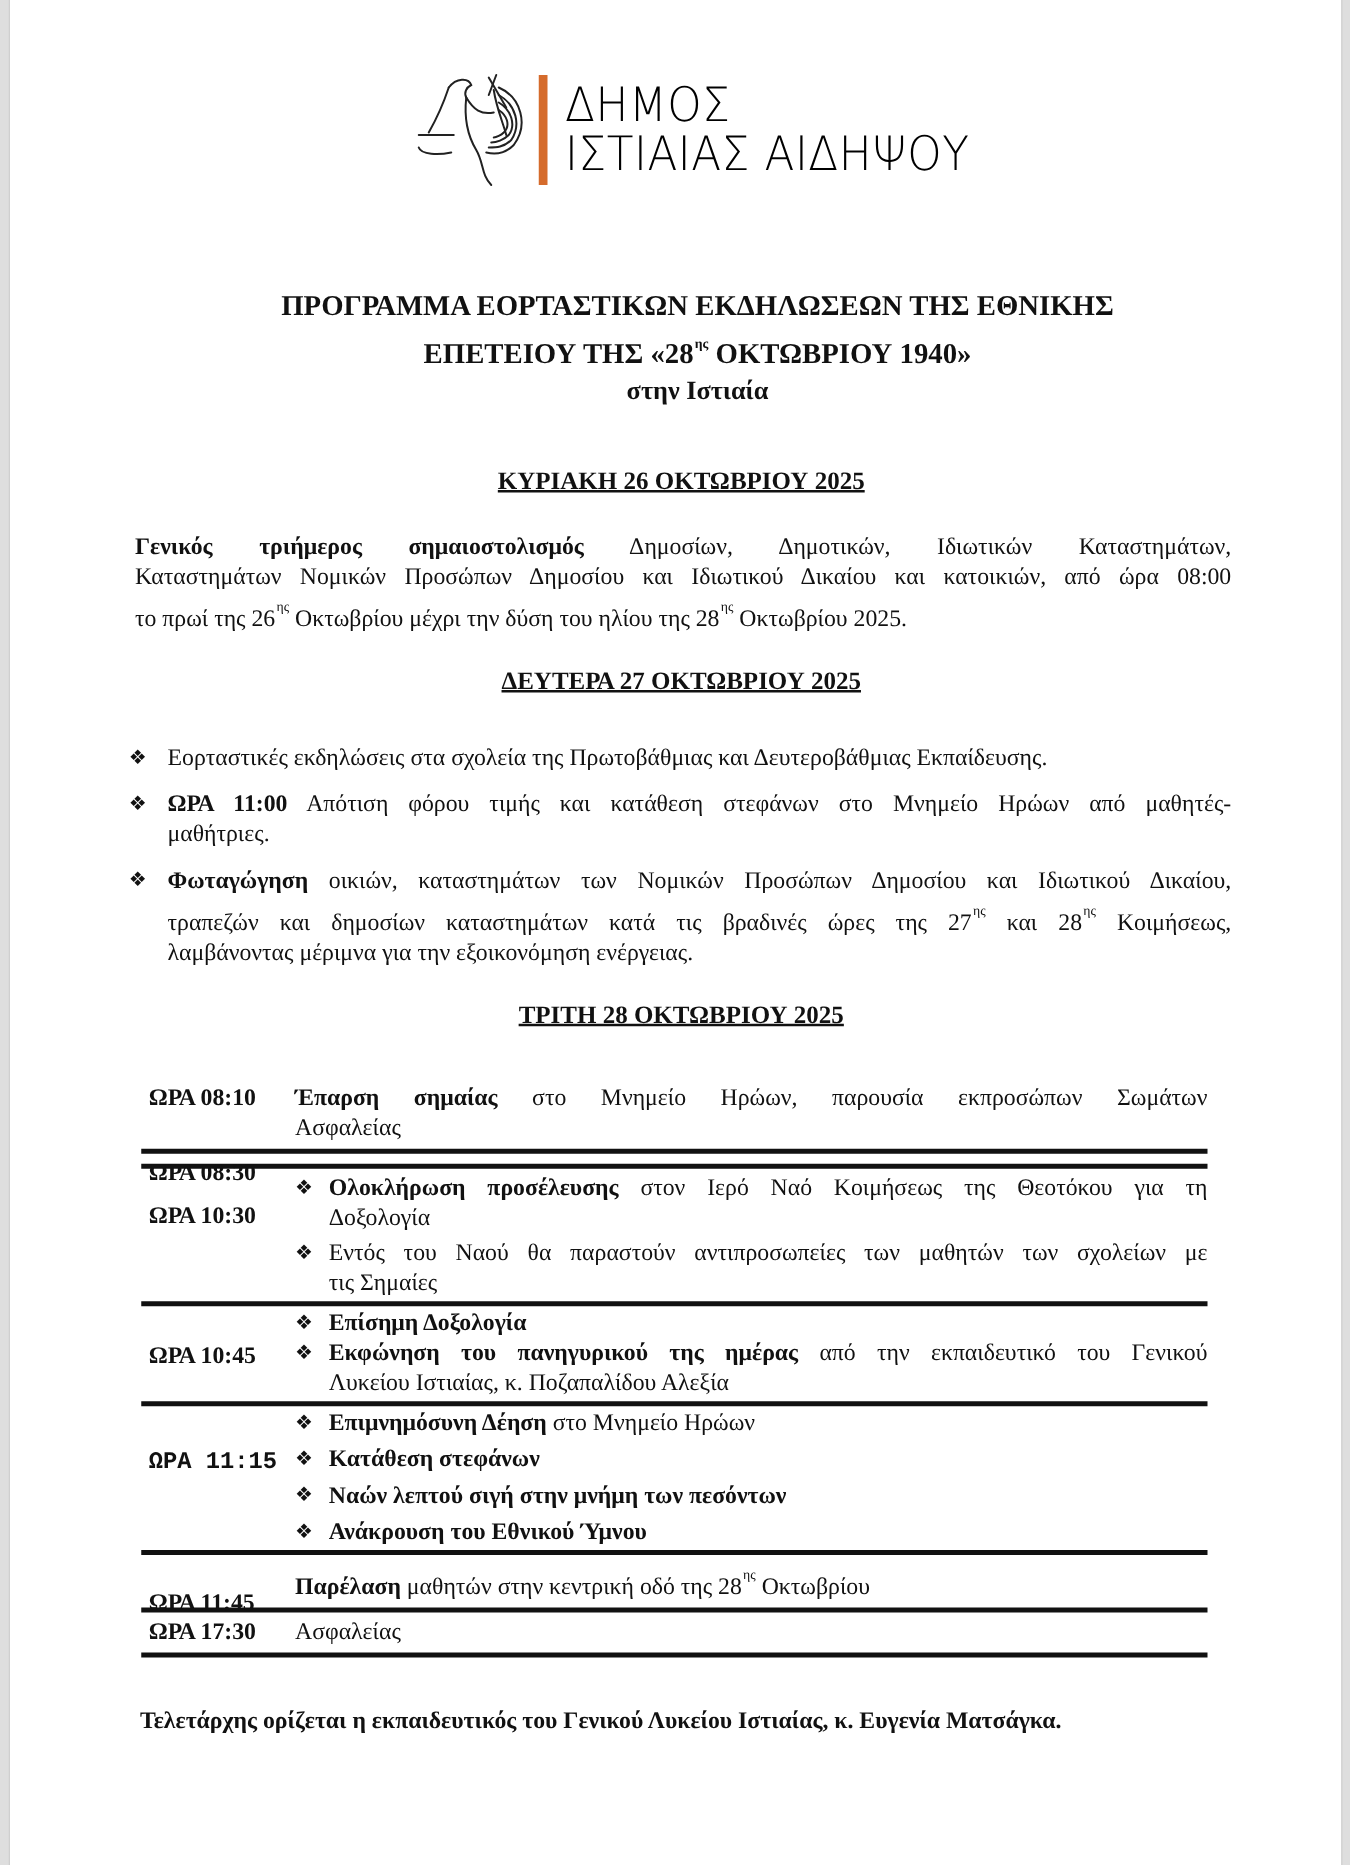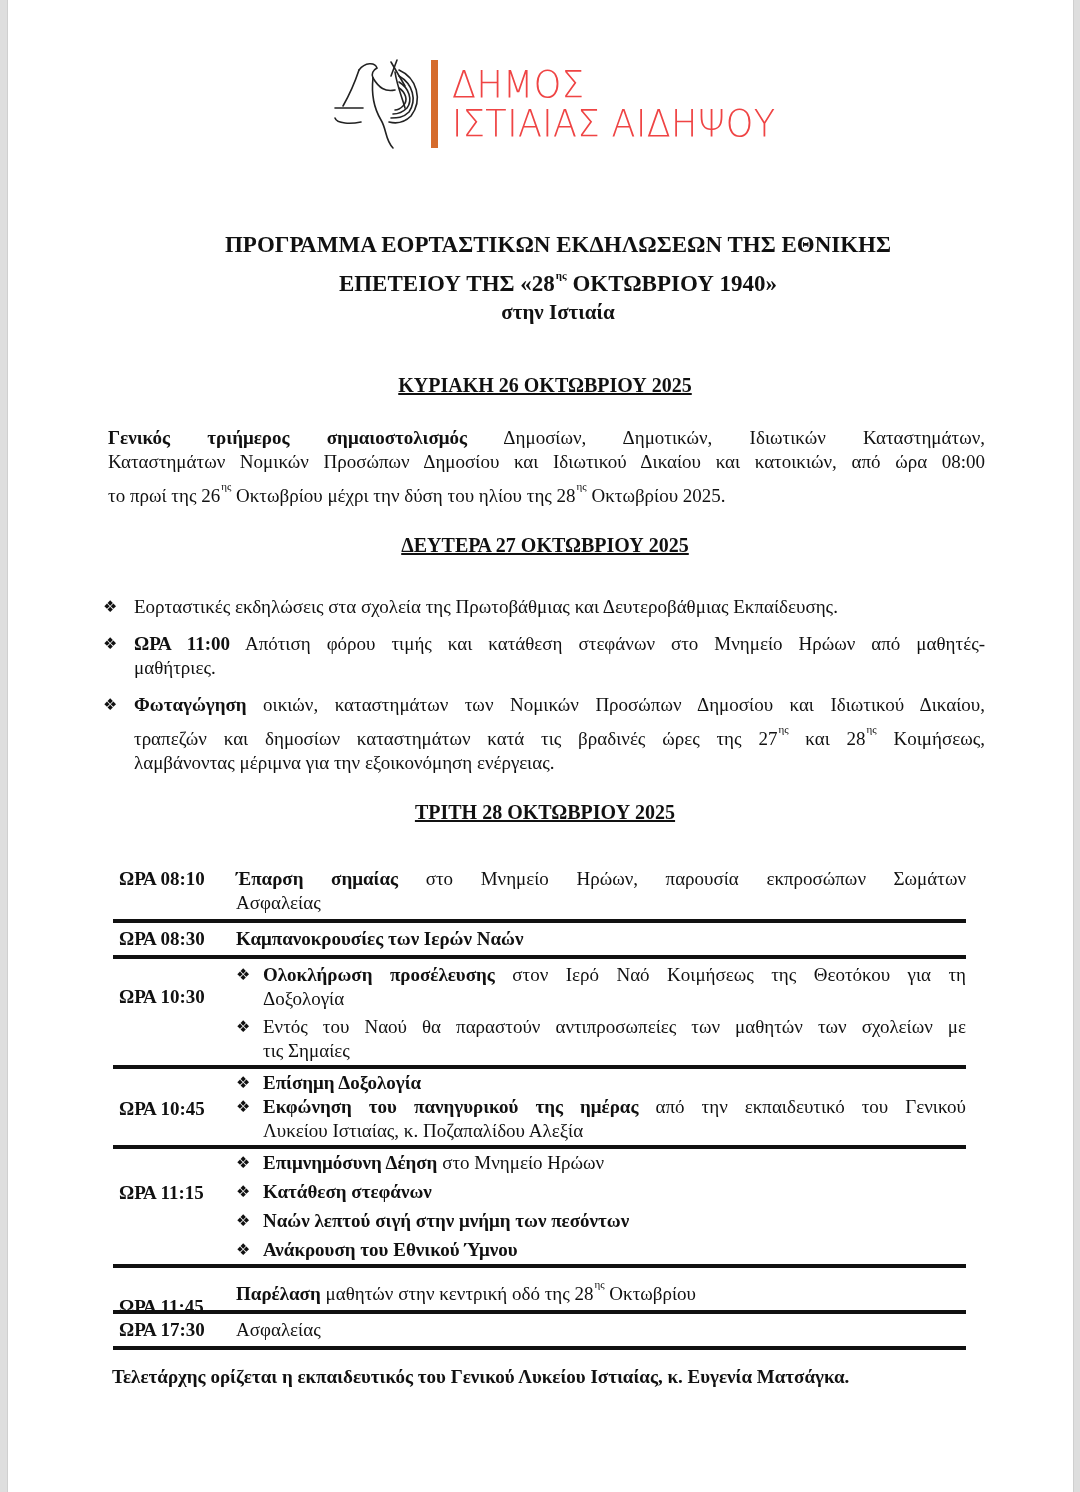--- a/index.html
+++ b/index.html
@@ -4,21 +4,21 @@
 <style>
   html, body { margin: 0; padding: 0; background: #ffffff; }
   body { width: 1080px; height: 1492px; position: relative; overflow: hidden;
          font-family: "Liberation Serif", serif; color: #111; }
   .edge-l { position: absolute; left: 0; top: 0; width: 7px; height: 1492px; background: #dedede; border-right: 1px solid #cfcfcf; }
   .edge-r { position: absolute; right: 0; top: 0; width: 6px; height: 1492px; background: #dedede; border-left: 1px solid #cfcfcf; }
 
   .logo { position: absolute; left: 333px; top: 56px; height: 96px; display: flex; align-items: center; }
   .logo svg.mark { width: 92px; height: 96px; }
   .logo .bar { width: 7px; height: 88px; background: #d56b2c; margin-left: 6px; margin-right: 14px; }
-  .logo .lt { font-family: "DejaVu Sans", sans-serif; font-weight: 300; color: #ef4444; line-height: 1.02; }
+  .logo .lt { font-family: "DejaVu Sans", sans-serif; font-weight: 300; color: #000000; line-height: 1.02; }
   .logo .lt div { font-size: 38px; letter-spacing: 0.5px; transform: scaleX(0.92); transform-origin: left; }
 
   .title { position: absolute; left: 0; width: 1116px; text-align: center; font-weight: bold; }
   .t1 { top: 232px; font-size: 23px; }
   .t2 { top: 269px; font-size: 23px; }
   .t3 { top: 300px; font-size: 21px; }
   sup.ord { font-size: 11px; vertical-align: 12px; margin-left: 1px; }
 
   .dayhead { position: absolute; left: 0; width: 1090px; text-align: center; font-weight: bold; font-size: 20px; text-decoration: underline; }
 
@@ -115,21 +115,20 @@
   <div class="row" style="padding:0 0 4px 0;">
     <span class="time">ΩΡΑ 08:10</span>
     <div class="desc">
       <span class="l"><b>Έπαρση σημαίας</b><span> στο Μνημείο Ηρώων, παρουσία εκπροσώπων Σωμάτων</span></span>
       <span>Ασφαλείας</span>
     </div>
   </div>
 
   <div class="row" style="padding:4px 0 4px 0;">
     <span class="time" style="top:4px;">ΩΡΑ 08:30</span>
-    <div class="desc"><b>Καμπανοκρουσίες των Ιερών Ναών</b></div>
   </div>
 
   <div class="row" style="padding:4px 0 2px 0;">
     <span class="time" style="top:26px;">ΩΡΑ 10:30</span>
     <div class="desc">
       <div class="item">
         <span class="dia">❖</span>
         <span class="l"><b>Ολοκλήρωση προσέλευσης</b><span> στον Ιερό Ναό Κοιμήσεως της Θεοτόκου για τη</span></span>
         <span>Δοξολογία</span>
       </div>
@@ -150,21 +149,21 @@
       </div>
       <div class="item">
         <span class="dia">❖</span>
         <span class="l"><b>Εκφώνηση του πανηγυρικού της ημέρας</b><span> από την εκπαιδευτικό του Γενικού</span></span>
         <span>Λυκείου Ιστιαίας, κ. Ποζαπαλίδου Αλεξία</span>
       </div>
     </div>
   </div>
 
   <div class="row" style="padding:2px 0 2px 0;">
-    <span class="time" style="top:32px;">ΩΡΑ 11:15</span>
+    <span class="time" style="top:32px;font-family:Liberation Mono, monospace;">ΩΡΑ 11:15</span>
     <div class="desc">
       <div class="item" style="margin-bottom:5px;">
         <span class="dia">❖</span>
         <b>Επιμνημόσυνη Δέηση</b><span> στο Μνημείο Ηρώων</span>
       </div>
       <div class="item" style="margin-bottom:5px;">
         <span class="dia">❖</span>
         <b>Κατάθεση στεφάνων</b>
       </div>
       <div class="item" style="margin-bottom:5px;">

